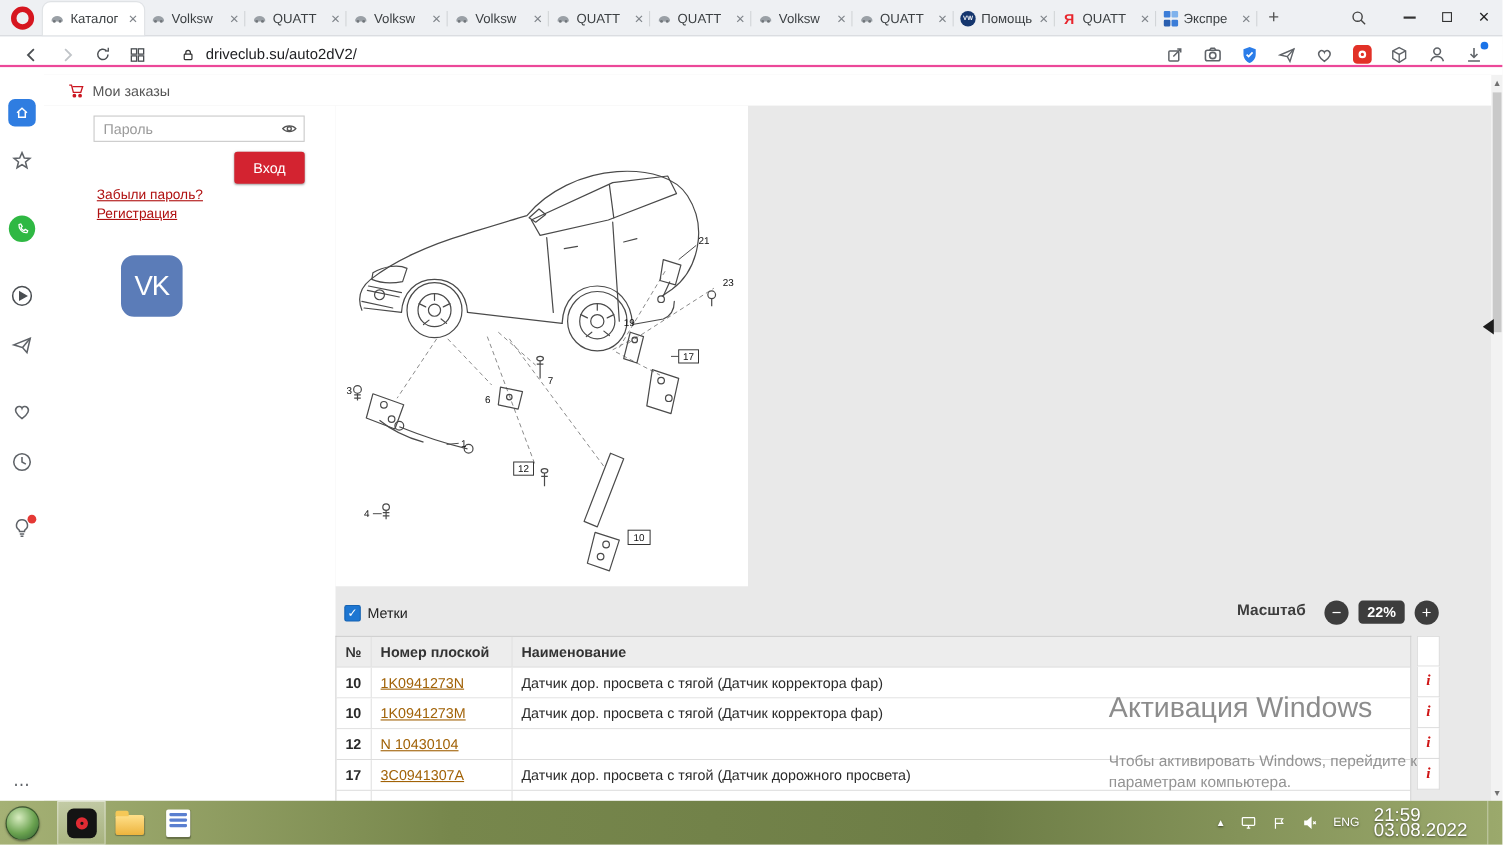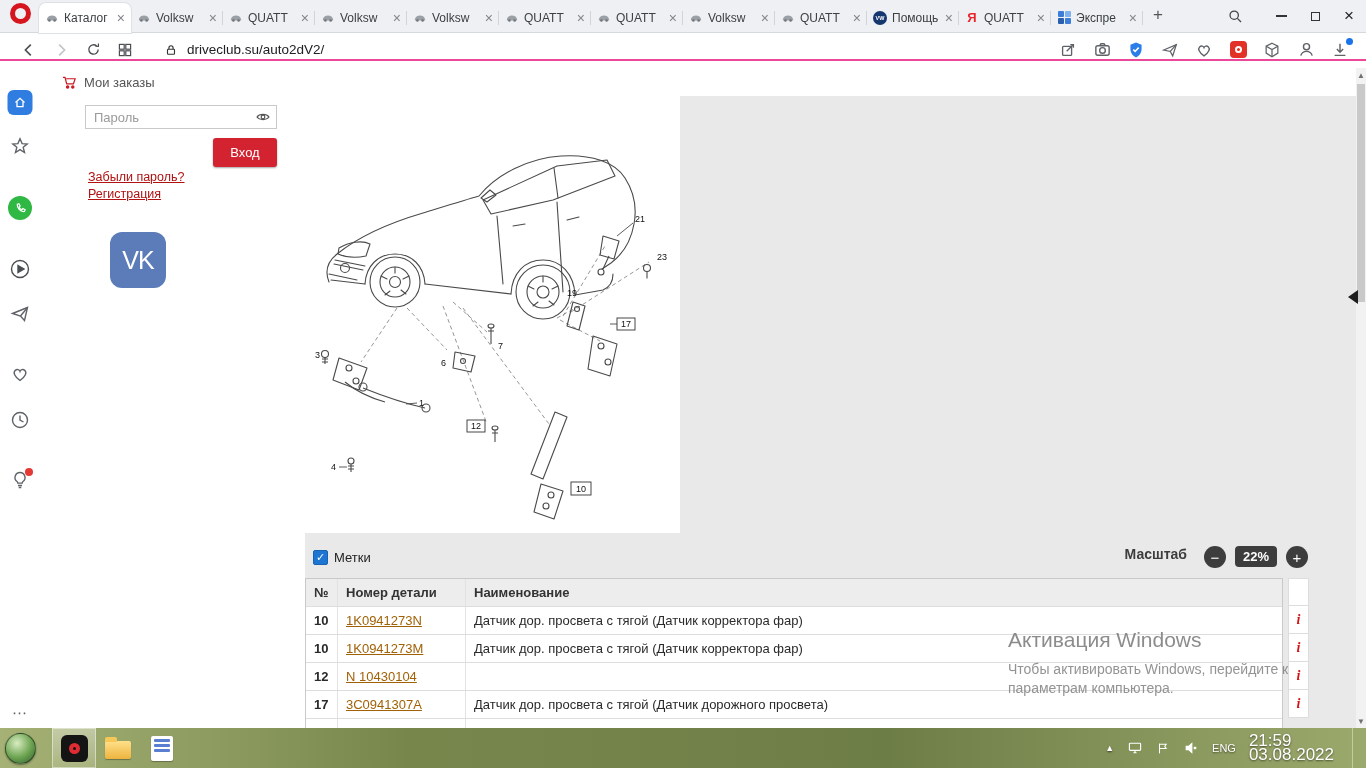--- a/index.html
+++ b/index.html
@@ -1,19 +1,19 @@
 <!DOCTYPE html>
 <html style="--accent-red: #cb1721; --link-red: #b01111; --button-red: #d32330; --vk-blue: #5b7cb8; --check-blue: #1d76d2; --zoom-dark: #3d3d3d; --page-gray: #e9e9e9;"><head>
 <meta charset="utf-8">
 <style>
   *{box-sizing:border-box;margin:0;padding:0}
   html,body{width:1366px;height:768px;overflow:hidden;font-family:"Liberation Sans",sans-serif;background:#fff;position:relative}
 
   
-  .tabbar{position:absolute;top:0;left:0;right:0;height:33px;background:#eef0f3;border-bottom:1px solid #d6d9dc;display:flex;align-items:center}
+  .tabbar{position:absolute;top:0;left:0;right:0;height:33px;background:#eef0f3;border-bottom:1px solid #d6d9dc;display:flex;align-items:flex-end}
   .opera-logo{flex:none;width:21px;height:21px;border:5px solid #d6161f;border-radius:50%;margin:0 8px 5px 10px}
   .tabs{display:flex;align-items:flex-end;height:33px}
   .tab{flex:none;width:92px;height:30px;display:flex;align-items:center;gap:5px;padding:0 6px;font-size:12px;color:#3c4043;border-radius:7px 7px 0 0;position:relative}
   .tab.active{background:#fff;box-shadow:0 0 0 1px #dfe2e5}
   .tab:not(.active)::after{content:"";position:absolute;right:0;top:8px;width:1px;height:14px;background:#d2d5d8}
   .tlabel{flex:1;overflow:hidden;white-space:nowrap}
   .tclose{color:#80858b;font-size:14px;line-height:1}
   .fav{flex:none;width:14px;height:14px;display:flex;align-items:center;justify-content:center}
   .fav-vw{background:#15366e;color:#fff;border-radius:50%;font-size:5.5px;font-weight:bold}
   .fav-yandex{color:#e8242c;font-weight:bold;font-size:13px}
@@ -78,21 +78,21 @@
   .c-num{width:32px;border-right:1px solid #e2e2e2;font-weight:bold}
   .c-part{width:128px;border-right:1px solid #e2e2e2}
   .c-part.link{color:#a16207;text-decoration:underline;cursor:pointer}
   .c-name{flex:1}
   .infocol{position:absolute;left:1248px;top:510px;width:21px}
   .icell{height:28px;background:#fff;border:1px solid #ddd;border-top:none;display:flex;align-items:center;justify-content:center}
   .icell:first-child{border-top:1px solid #ddd}
   .icell{font-family:"Liberation Serif",serif;font-style:italic;font-weight:bold;color:#cf1515;font-size:14px;cursor:pointer}
 
   .watermark{position:absolute;left:968px;top:560px;z-index:5;pointer-events:none}
-  .wm1{font-size:21px;color:rgba(120,120,120,.85);margin-bottom:8px}
+  .wm1{font-size:26px;color:rgba(120,120,120,.85);margin-bottom:23px}
   .wm2,.wm3{font-size:14px;line-height:19px;color:rgba(128,128,128,.85)}
 
   
   .vscroll{position:absolute;right:0;top:68px;width:10px;height:660px;background:#f2f2f2}
   .varrow{position:absolute;left:0;width:10px;height:14px;display:flex;align-items:center;justify-content:center;font-size:8px;color:#707070}
   .vthumb{position:absolute;left:1px;top:16px;width:8px;height:218px;background:#c9c9c9}
   .edge-chevron{position:absolute;right:8px;top:290px;width:0;height:0;border-right:10px solid #1d1d1d;border-top:7px solid transparent;border-bottom:7px solid transparent;z-index:6}
 
   
   .taskbar{position:absolute;left:0;right:0;bottom:0;height:40px;background:linear-gradient(90deg,#a5b175,#77874c 30%,#6d7d46 65%,#9ba96c);display:flex;align-items:center;z-index:7}
@@ -528,21 +528,21 @@
       <span class="scale-label">Масштаб</span>
       <button class="zbtn">−</button>
       <span class="zoomval">22%</span>
       <button class="zbtn">+</button>
     </div>
   </div>
 
   <div class="ptable" id="table-rows">
       <div class="trow thead">
         <div class="c-num">№</div>
-        <div class="c-part">Номер детали</div>
+        <div class="c-part">Номер плоской</div>
         <div class="c-name">Наименование</div>
       </div>
       <div class="trow">
         <div class="c-num">10</div>
         <div class="c-part link">1K0941273N</div>
         <div class="c-name">Датчик дор. просвета с тягой (Датчик корректора фар)</div>
       </div>
       <div class="trow">
         <div class="c-num">10</div>
         <div class="c-part link">1K0941273M</div>

